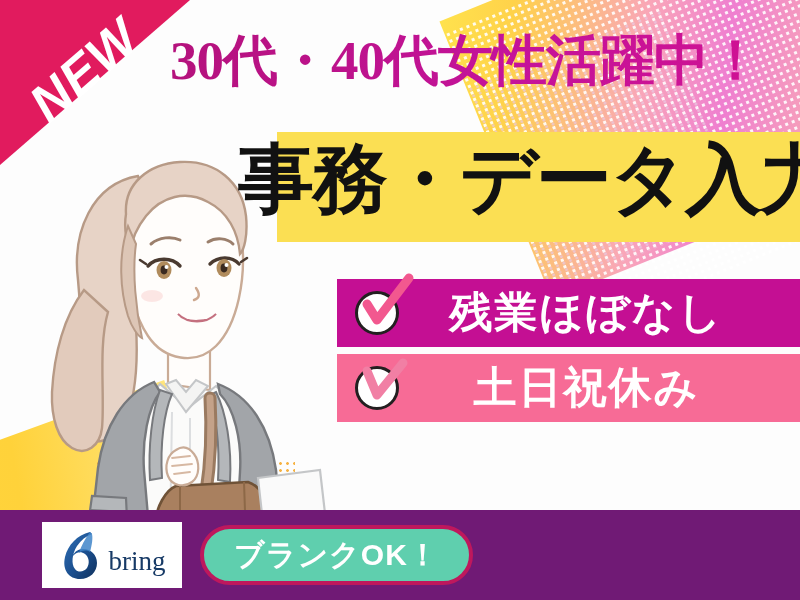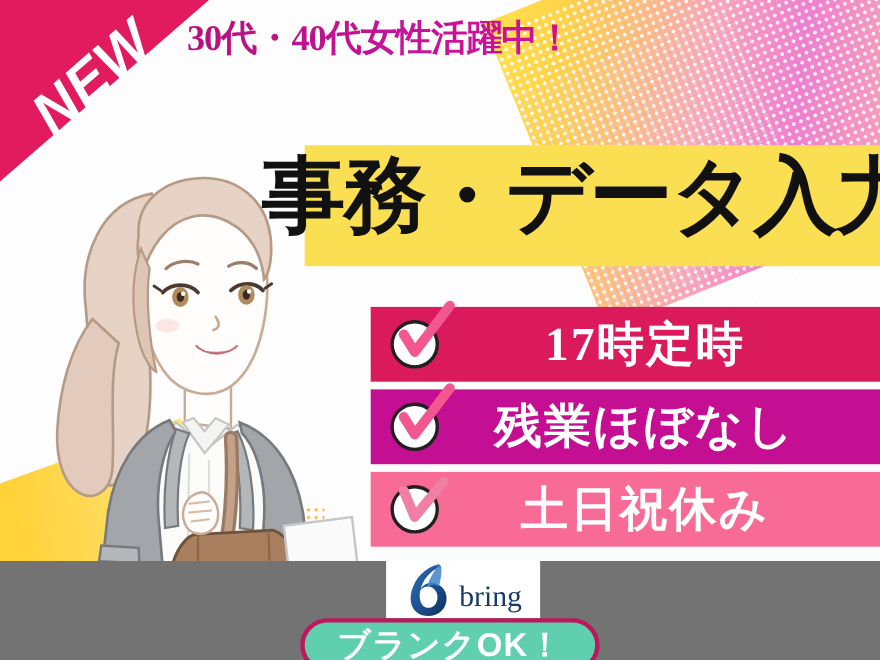--- a/index.html
+++ b/index.html
@@ -85,23 +85,23 @@
     letter-spacing:1px;
     text-align:center;
     transform:rotate(-41deg);
     transform-origin:center;
     font-family:"Liberation Sans", sans-serif;
   }
 
   
   #headline {
     position:absolute;
-    top:12px; left:170px;
+    top:24px; left:170px;
     font-family:"Liberation Serif", serif;
-    font-size:33px;
+    font-size:55px;
     font-weight:bold;
     color:#b4117f;
     letter-spacing:-1px;
     white-space:nowrap;
     background:linear-gradient(90deg,#b4127c 0%,#c4139a 55%,#cf1193 100%);
     -webkit-background-clip:text;
     background-clip:text;
     -webkit-text-fill-color:transparent;
   }
 
@@ -173,24 +173,23 @@
     left:-2px; top:-17px;
     width:62px; height:62px;
     overflow:visible;
   }
 
   
   #bottom-bar {
     position:absolute;
     left:0; bottom:0;
     width:800px; height:90px;
-    background:#737373;
+    background:#701a75;
     display:flex;
     align-items:center;
-    flex-direction:column;
   }
   #logo-box {
     margin-left:42px;
     width:140px; height:66px;
     background:#ffffff;
     display:flex;
     align-items:center;
     justify-content:center;
     gap:2px;
   }
@@ -322,29 +321,20 @@
 
       <path d="M238 338 L300 330 L306 382 L244 392 Z" fill="#fafafa" stroke="#c4c6c8" stroke-width="2.2"></path>
     </svg>
   </div>
 
   <div id="title-band"></div>
   <div id="title-text">事務・データ入力</div>
 
   <div id="features">
 
-    <div class="feature-row" style="background:#da1a5a;">
-      <div class="check-badge">
-        <div class="circ"></div>
-        <svg viewBox="0 0 62 62" xmlns="http://www.w3.org/2000/svg">
-          <path d="M14 30 L24 46 L56 4" stroke="#f2588f" stroke-width="9" fill="none" stroke-linecap="round" stroke-linejoin="round"></path>
-        </svg>
-      </div>
-      <div class="feature-label">17時定時</div>
-    </div>
 
     <div class="feature-row" style="background:#c40f93;">
       <div class="check-badge">
         <div class="circ"></div>
         <svg viewBox="0 0 62 62" xmlns="http://www.w3.org/2000/svg">
           <path d="M14 30 L24 46 L56 4" stroke="#f2588f" stroke-width="9" fill="none" stroke-linecap="round" stroke-linejoin="round"></path>
         </svg>
       </div>
       <div class="feature-label">残業ほぼなし</div>
     </div>

